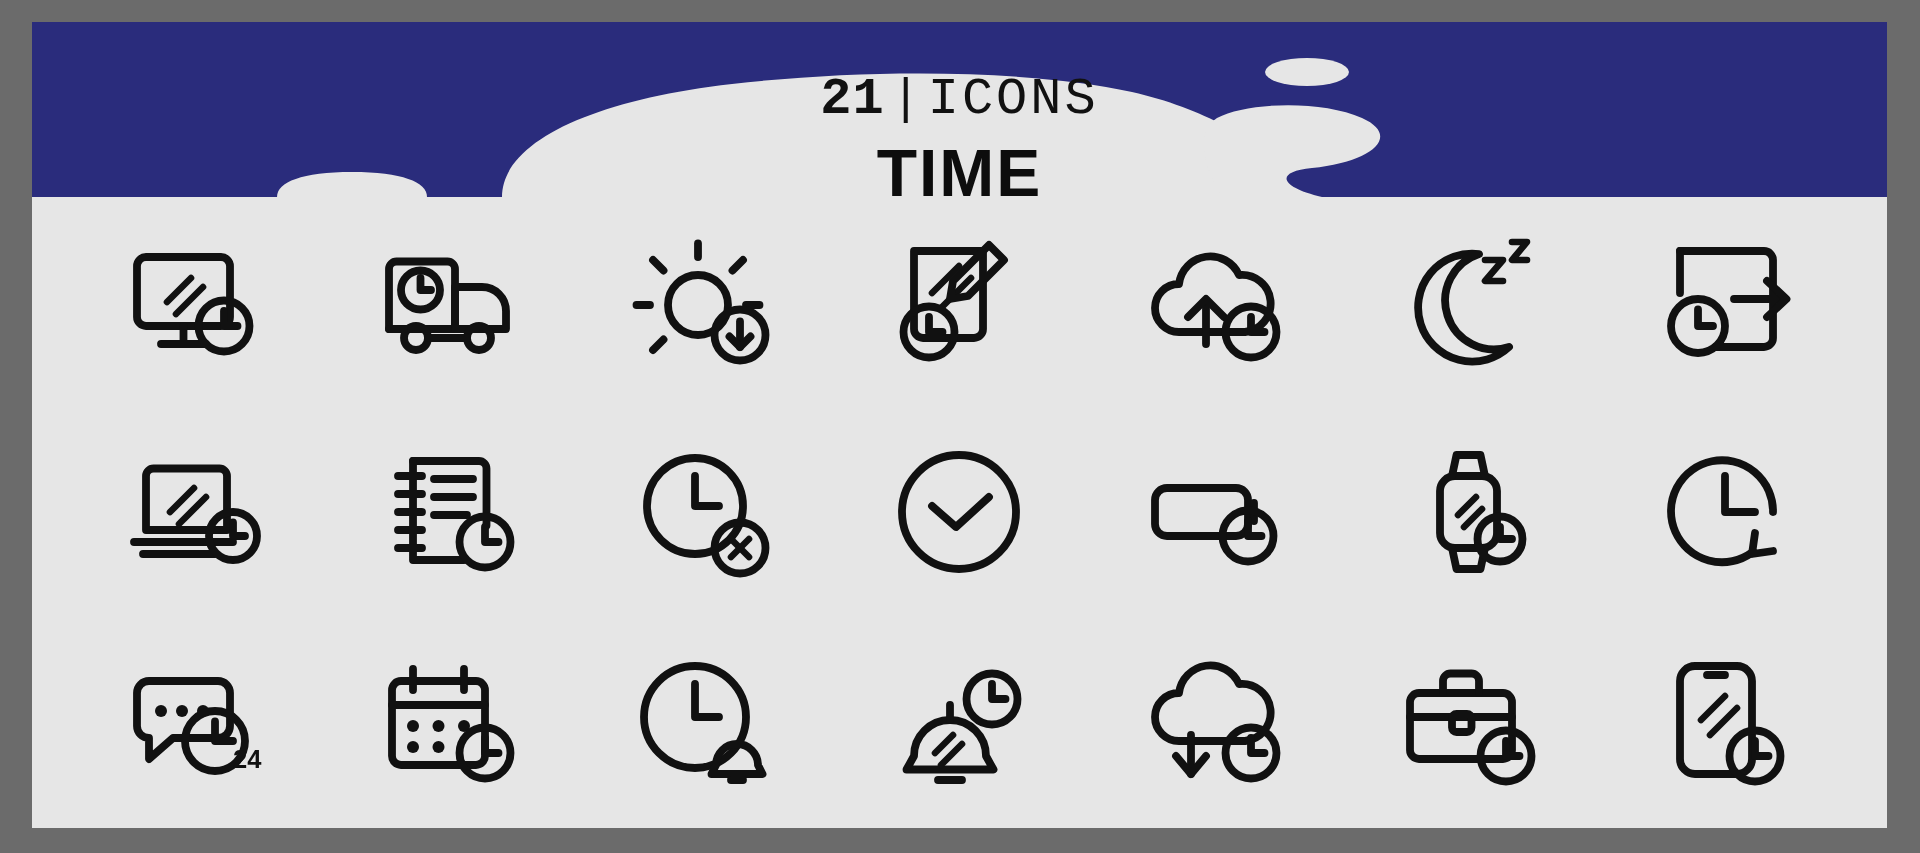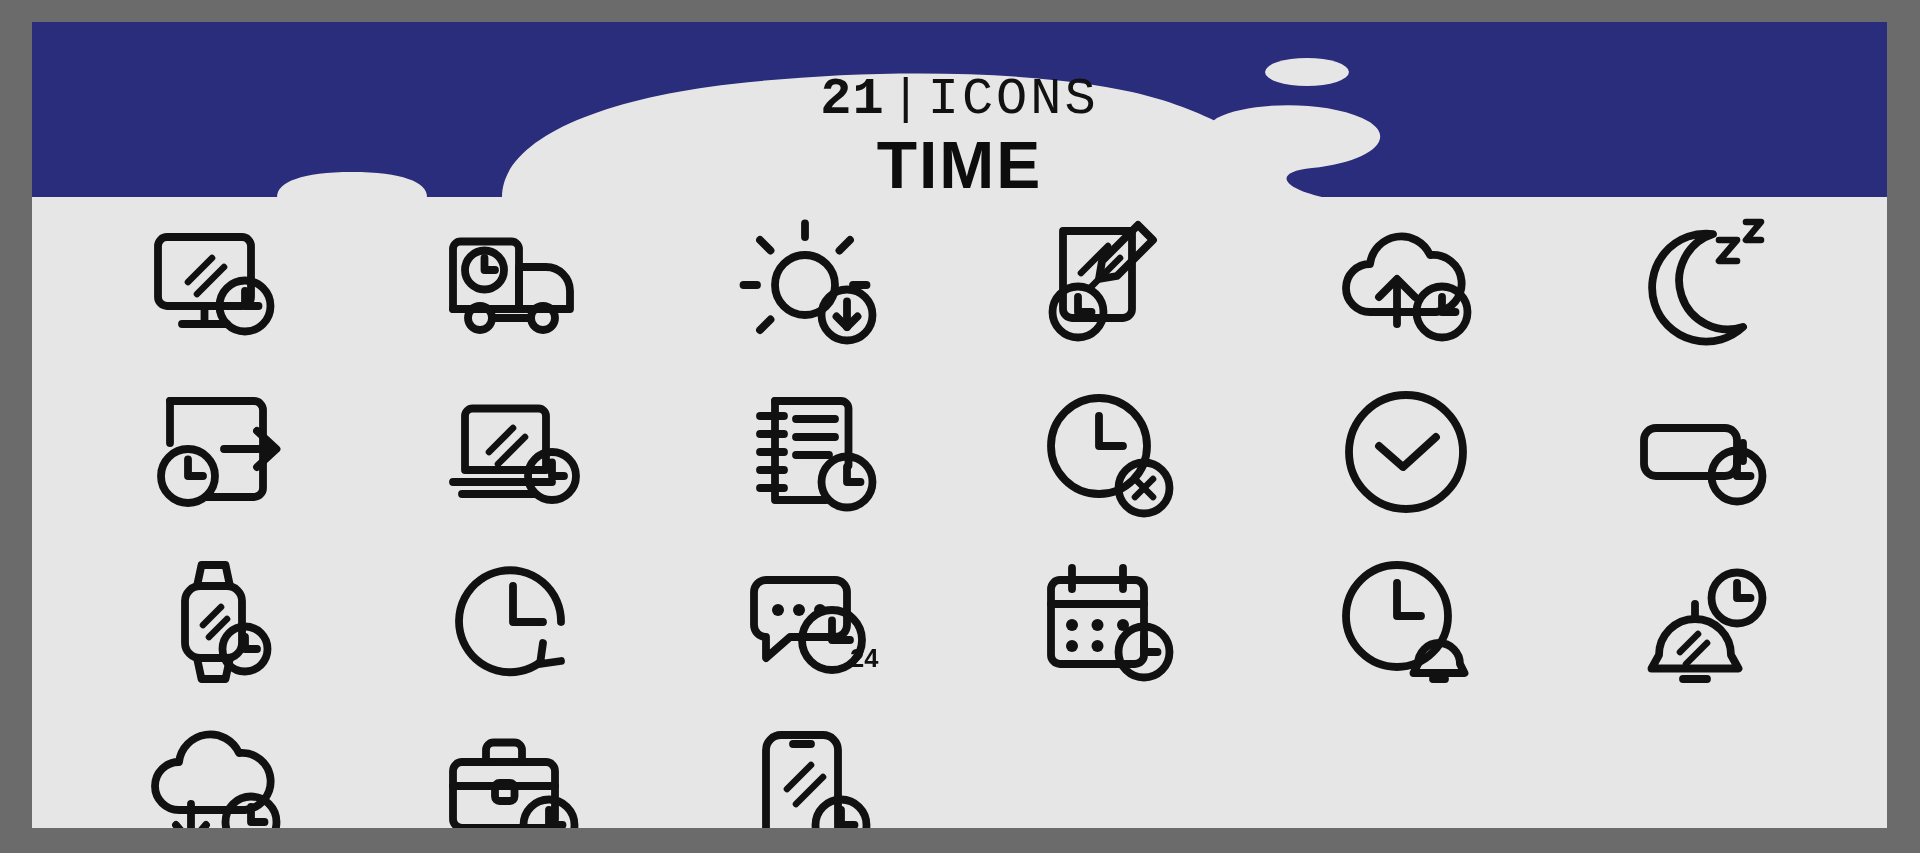--- a/index.html
+++ b/index.html
@@ -56,35 +56,35 @@
     font-weight: 300;
     font-size: 50px;
     margin: 0 6px;
   }
   #title-word {
     font-weight: 300;
     font-size: 52px;
     letter-spacing: 3px;
   }
   #title-line2 {
-    margin-top: 6px;
+    margin-top: 14px;
     font-size: 66px;
     font-weight: bold;
     color: #0d0d0d;
     letter-spacing: 2px;
   }
 
   #grid {
     position: absolute;
     left: 0;
     top: 175px;
     width: 1855px;
     height: 631px;
     display: grid;
-    grid-template-columns: repeat(6, 1fr);
+    grid-template-columns: repeat(7, 1fr);
     grid-template-rows: repeat(3, 1fr);
     align-items: center;
     justify-items: center;
     padding: 0 34px;
     box-sizing: border-box;
   }
   .icon-cell {
     width: 170px;
     height: 170px;
     display: flex;

